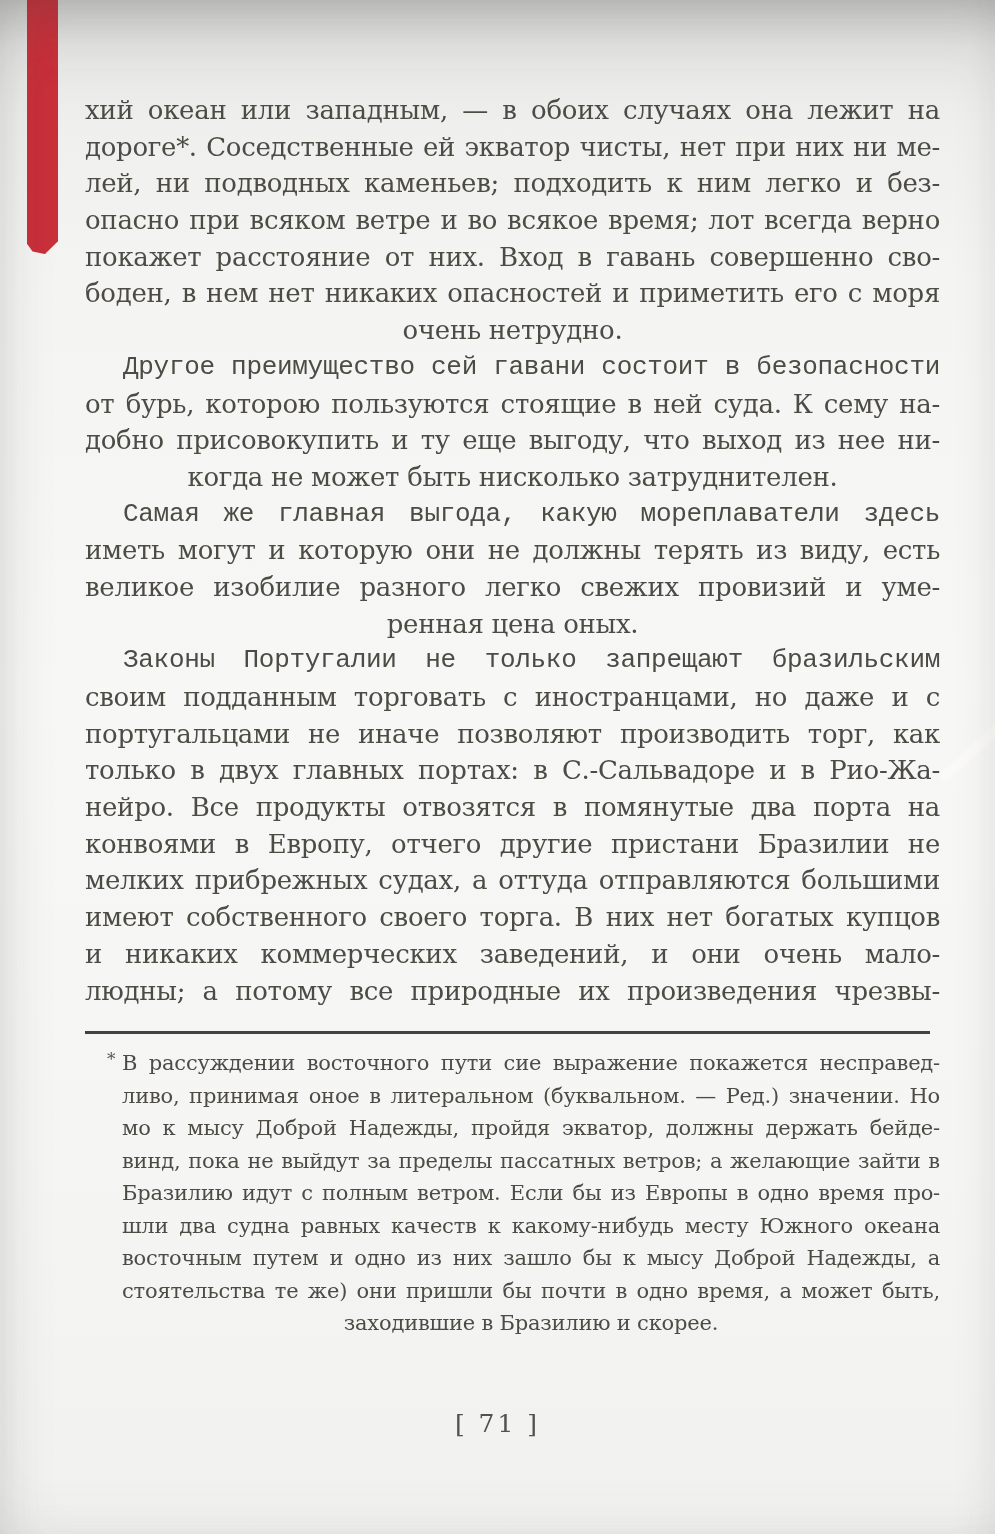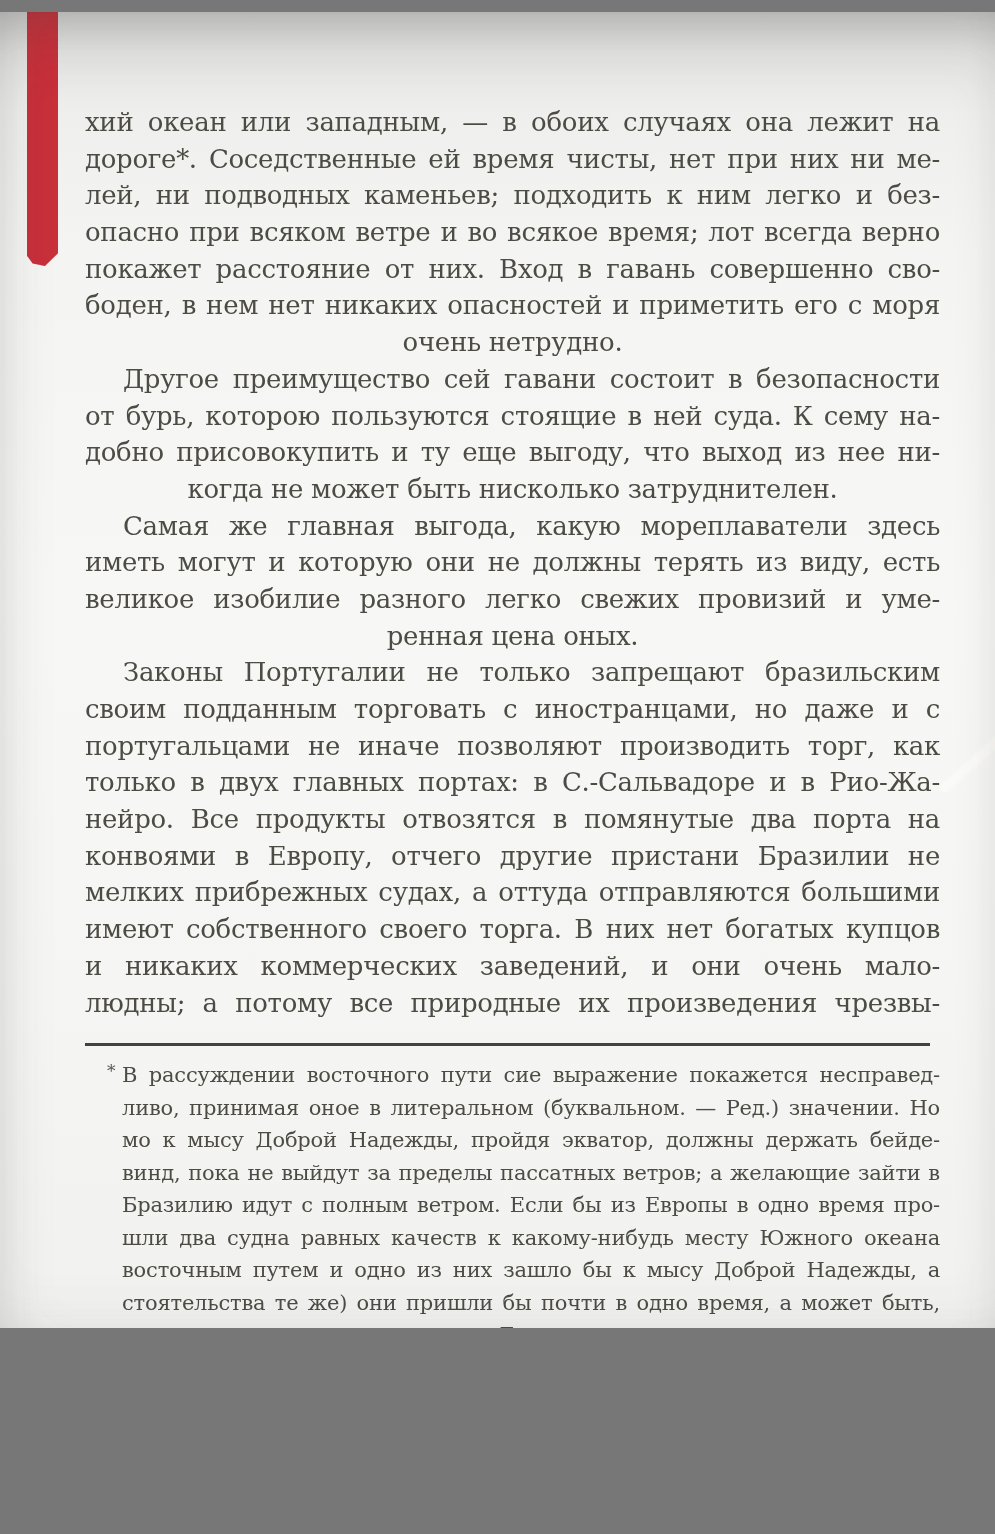--- a/index.html
+++ b/index.html
@@ -1,38 +1,38 @@
 <!DOCTYPE html>
 <html><head>
 <meta charset="utf-8">
 <style>
   html,body{margin:0;padding:0;background:#777;}
   .page{
-    position:relative;width:995px;height:1316px;margin:12px auto;overflow:hidden;
+    position:relative;width:995px;height:1534px;margin:0 auto;overflow:hidden;
     background:linear-gradient(180deg,#d5d5d3 0%,#e5e5e3 3%,#efefed 8%,#f4f4f2 18%,#f7f7f5 45%,#f5f5f3 75%,#f1f1ef 100%);
     font-family:"DejaVu Serif","Liberation Serif",serif;
     color:#4c4b44;
   }
   .vignette{position:absolute;inset:0;pointer-events:none;
     box-shadow:inset 0 45px 70px -35px rgba(70,70,70,.30),
                inset 35px 0 70px -45px rgba(70,70,70,.14),
                inset -20px 0 55px -42px rgba(90,90,90,.08),
                inset 0 -35px 70px -45px rgba(90,90,90,.12);}
   .red-ribbon{position:absolute;left:27px;top:0;width:31px;height:254px;
     background:#c8303a;
     clip-path:polygon(0 0,100% 0,100% 95%,58% 100%,18% 99%,0 96%);
     box-shadow:0 1px 3px rgba(120,30,30,.25);}
   .scratch{position:absolute;left:933px;top:752px;width:88px;height:6px;border-radius:3px;
     background:#fdfbf7;transform:rotate(-42deg);transform-origin:40% 50%;
     box-shadow:0 0 5px rgba(255,255,252,.9);opacity:.95;}
   .body-text{position:absolute;left:85px;top:92px;width:855px;
     font-size:26px;line-height:36.7px;letter-spacing:-0.3px;}
   .bline{text-align:justify;height:36.7px;overflow:hidden;}
   .bline::after{content:"";display:inline-block;width:100%;height:0;}
-  .bline.ind{text-indent:38px;}
+  .bline.ind{text-indent:38px;font-family:Liberation Mono, monospace;}
   .bline.end{text-align:center;}
   .bline.end::after{display:none;}
   .fn-rule{position:absolute;left:85px;top:1031px;width:845px;height:3px;
     background:#44423e;box-shadow:0 -10px 0 -9px rgba(80,80,76,.25);}
   .footnote{position:absolute;left:122px;top:1047px;width:818px;
     font-size:21px;line-height:32.5px;letter-spacing:-0.2px;}
   .fline{position:relative;text-align:justify;height:32.5px;overflow:visible;}
   .fline::after{content:"";display:inline-block;width:100%;height:0;}
   .fline.end{text-align:center;}
   .fline.end::after{display:none;}
@@ -42,21 +42,21 @@
 </style>
 </head>
 <body>
 
 <div class="page" style="color: rgb(76, 75, 68);">
   <div class="red-ribbon" style="background: rgb(200, 48, 58);"></div>
   <div class="scratch" style="background: rgb(253, 251, 247);"></div>
 
   <main class="body-text" id="body-text">
       <div class="bline">хий океан или западным, — в обоих случаях она лежит на</div>
-      <div class="bline">дороге*. Соседственные ей время чисты, нет при них ни ме-</div>
+      <div class="bline">дороге*. Соседственные ей экватор чисты, нет при них ни ме-</div>
       <div class="bline">лей, ни подводных каменьев; подходить к ним легко и без-</div>
       <div class="bline">опасно при всяком ветре и во всякое время; лот всегда верно</div>
       <div class="bline">покажет расстояние от них. Вход в гавань совершенно сво-</div>
       <div class="bline">боден, в нем нет никаких опасностей и приметить его с моря</div>
       <div class="bline end">очень нетрудно.</div>
       <div class="bline ind">Другое преимущество сей гавани состоит в безопасности</div>
       <div class="bline">от бурь, которою пользуются стоящие в ней суда. К сему на-</div>
       <div class="bline">добно присовокупить и ту еще выгоду, что выход из нее ни-</div>
       <div class="bline end">когда не может быть нисколько затруднителен.</div>
       <div class="bline ind">Самая же главная выгода, какую мореплаватели здесь</div>

